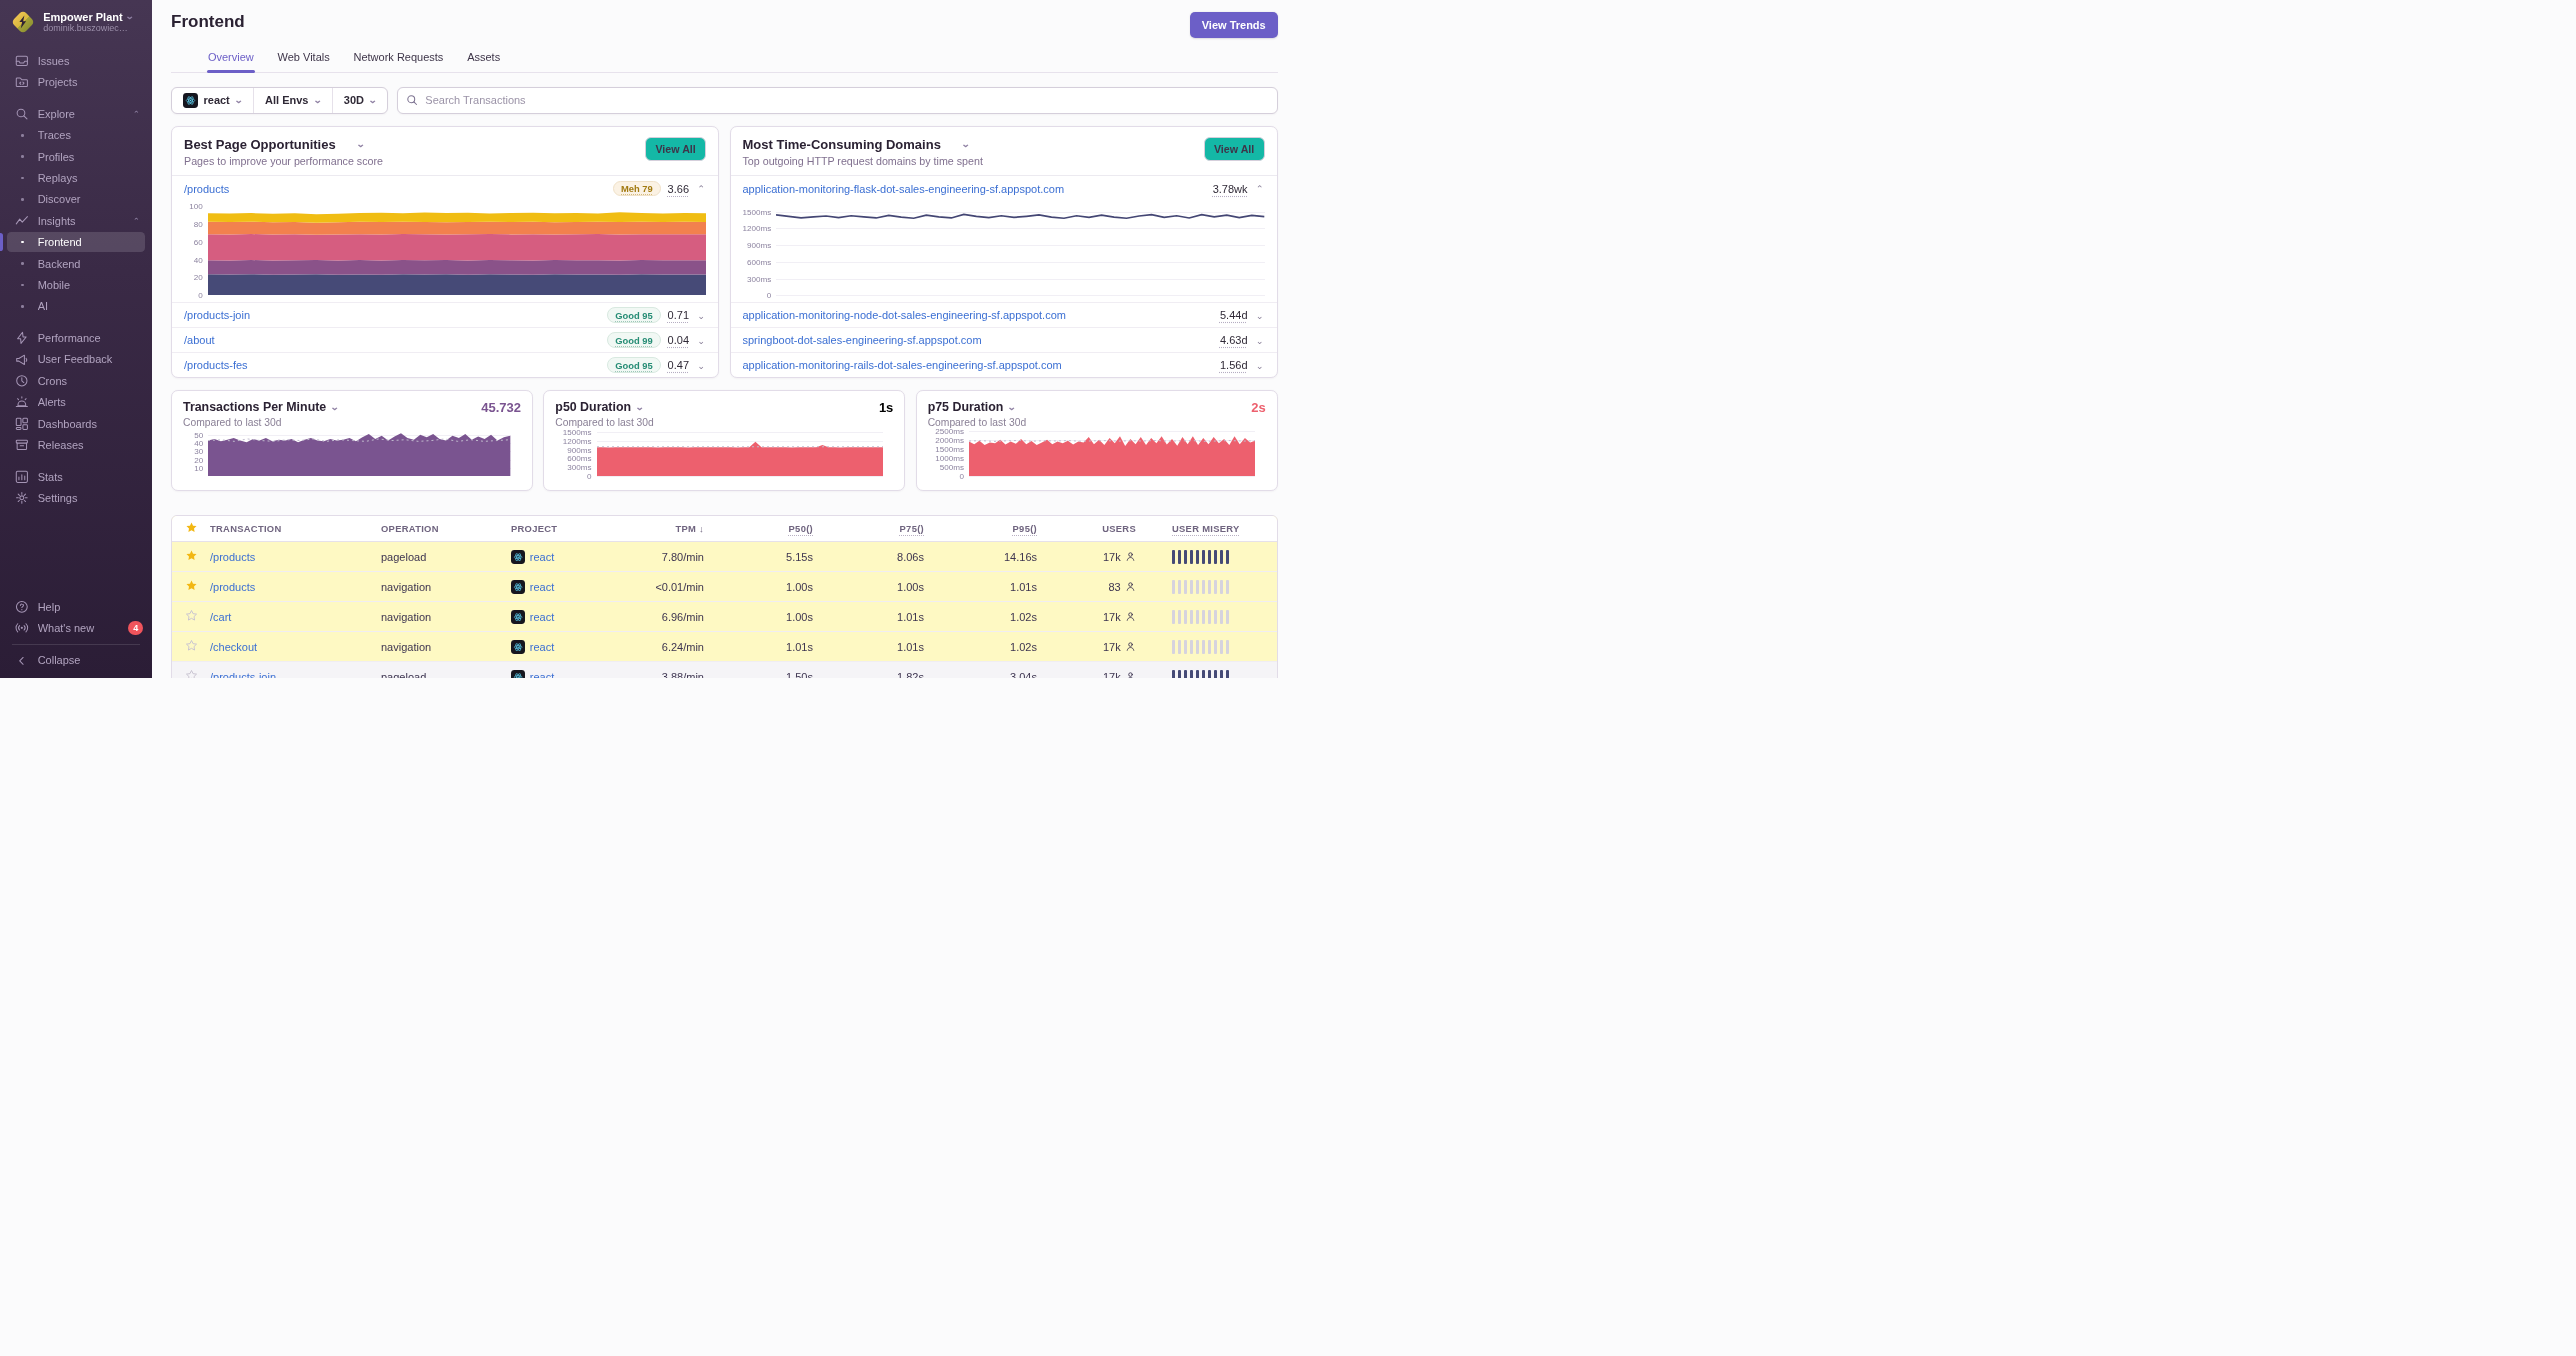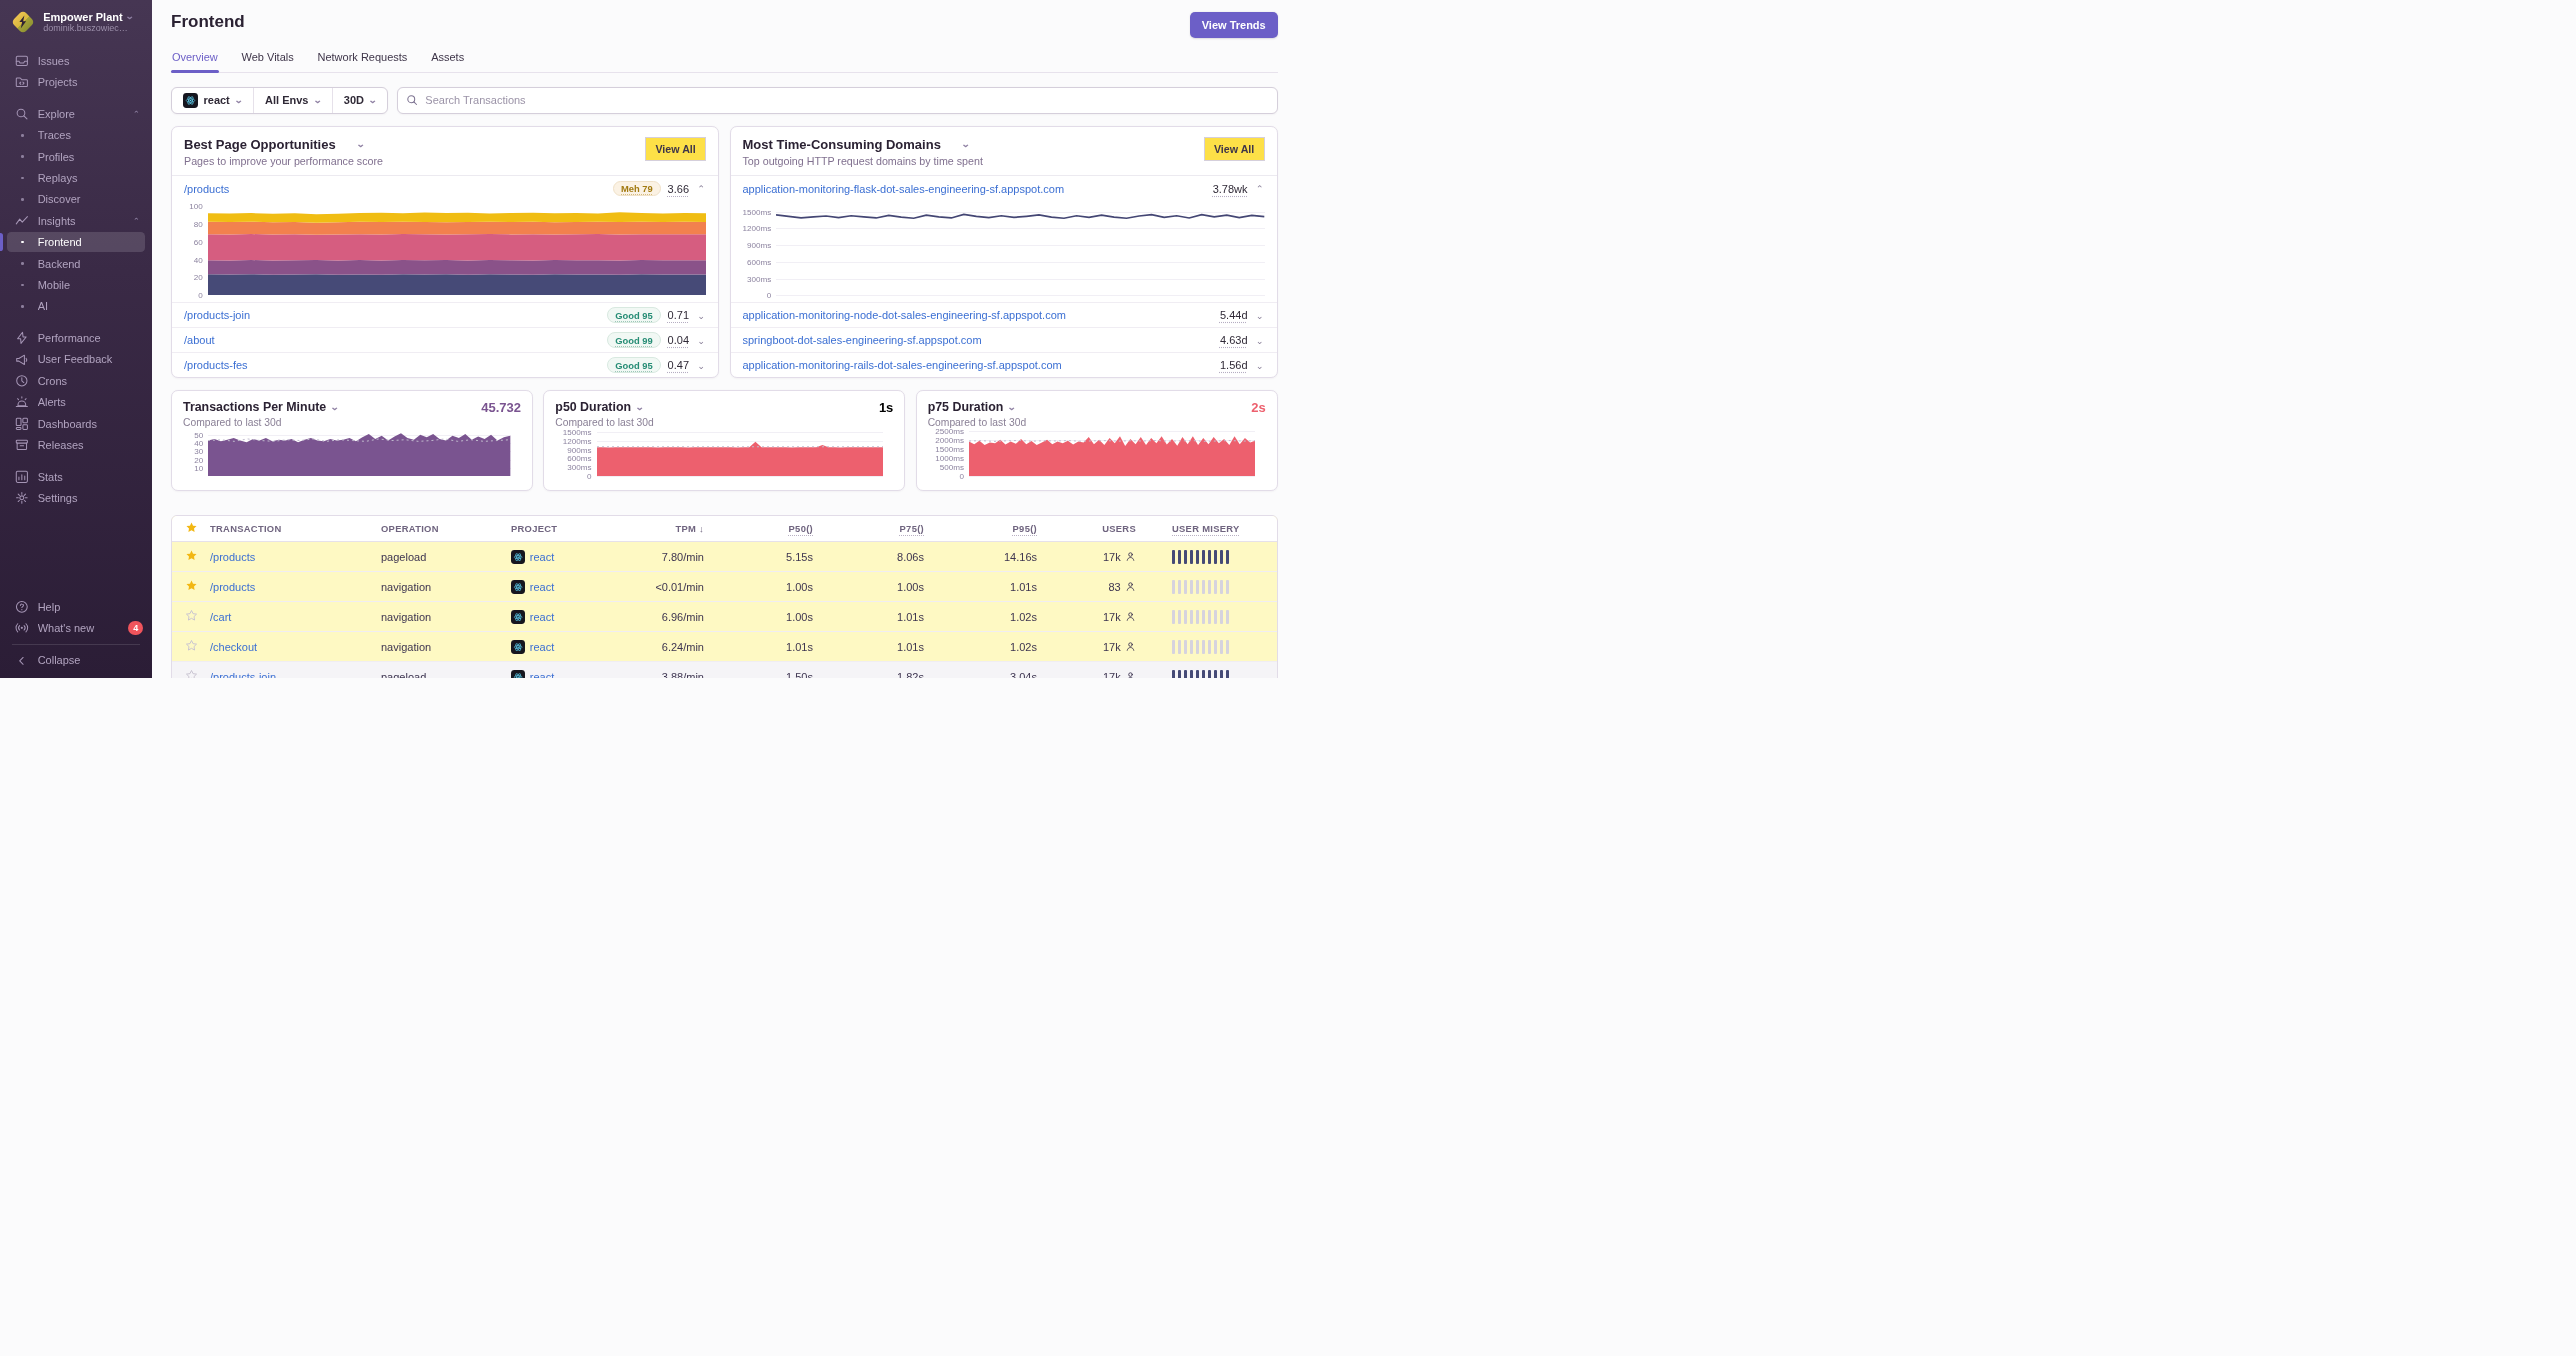--- a/index.html
+++ b/index.html
@@ -40,21 +40,21 @@
   .foot-divider { height:0.9px; background:rgba(255,255,255,.12); margin:5.1px 12px; }
 
   
   .main { flex:1; min-width:0; padding:0 10.3px 0 19px; position:relative; }
   .head-row { display:flex; align-items:flex-start; justify-content:space-between; padding-top:12px; }
   .page-title { font-size:17px; font-weight:bold; color:#2b2233; }
   .btn-primary { background:#6c5fc7; color:#fff; font-size:11px; font-weight:bold; border:none;
     border-radius:5.1px; padding:6.9px 12px; cursor:pointer; box-shadow:0 0.9px 1.7px rgba(43,34,51,.15); }
   .tabs { display:flex; gap:22px; margin-top:13.7px; border-bottom:0.9px solid #e7e2ec; }
   .tab { font-size:11px; color:#3e3549; padding:0 0.9px 8.6px; cursor:pointer; position:relative; }
-  .tab.active { color:#6c5fc7; }
+  .tab.active { color:#6c5fc7;margin-left:36px; }
   .tab.active::after { content:""; position:absolute; left:0; right:0; bottom:-0.9px; height:2.6px;
     background:#6c5fc7; border-radius:1.7px; }
 
   .filter-row { display:flex; gap:8.6px; margin-top:13.7px; }
   .filter-pill { display:flex; align-items:stretch; border:0.9px solid #d5cfdb; border-radius:6px;
     background:#fff; height:27px; box-shadow:0 0.9px 1.7px rgba(43,34,51,.04); }
   .filter-seg { display:flex; align-items:center; gap:5.1px; padding:0 11px; font-size:11px; font-weight:bold;
     color:#2f2936; cursor:pointer; }
   .filter-seg + .filter-seg { border-left:0.9px solid #e6e1ea; }
   .react-chip { width:15.4px; height:15.4px; border-radius:3.4px; background:#16161f; display:flex;
@@ -67,21 +67,21 @@
 
   
   .panel-row { display:flex; gap:10.3px; margin-top:12px; }
   .panel { background:#fff; border:0.9px solid #e2dce8; border-radius:6.9px;
     box-shadow:0 0.9px 1.7px rgba(43,34,51,.04); overflow:hidden; }
   .panel.big { flex:1; height:252px; min-width:0; }
   .panel-head { padding:10.3px 12px 7.7px; display:flex; align-items:flex-start; justify-content:space-between;
     border-bottom:0.9px solid #eceaf0; }
   .panel-title { font-size:13px; font-weight:bold; color:#2b2233; display:flex; align-items:center; gap:21px; }
   .panel-sub { font-size:10.7px; color:#80708f; margin-top:3.4px; }
-  .btn-secondary { background:#fde047; border:0.9px solid #d5cfdb; border-radius:0; color:#3e3549;
+  .btn-secondary { background:#14b8a6; border:0.9px solid #d5cfdb; border-radius:6px; color:#3e3549;
     font-size:10.7px; font-weight:bold; padding:5.1px 9.4px; cursor:pointer; }
   .list-row { height:25px; display:flex; align-items:center; gap:6.9px; padding:0 12px;
     border-top:0.9px solid #f0edf3; font-size:11px; }
   .list-row:first-child { border-top:none; }
   .list-row .link { color:#3b6fd3; cursor:pointer; text-decoration:none; white-space:nowrap;
     overflow:hidden; text-overflow:ellipsis; }
   .list-row .spacer { flex:1; }
   .badge { font-size:9.4px; font-weight:bold; padding:1.3px 6.9px; border-radius:8.6px; cursor:help;
     text-decoration:underline dotted; text-underline-offset:1.7px; }
   .badge.good { color:#268d75; background:#f1f8f4; border:0.9px solid #d8e9e0; text-decoration-color:#9cc7b8; }

